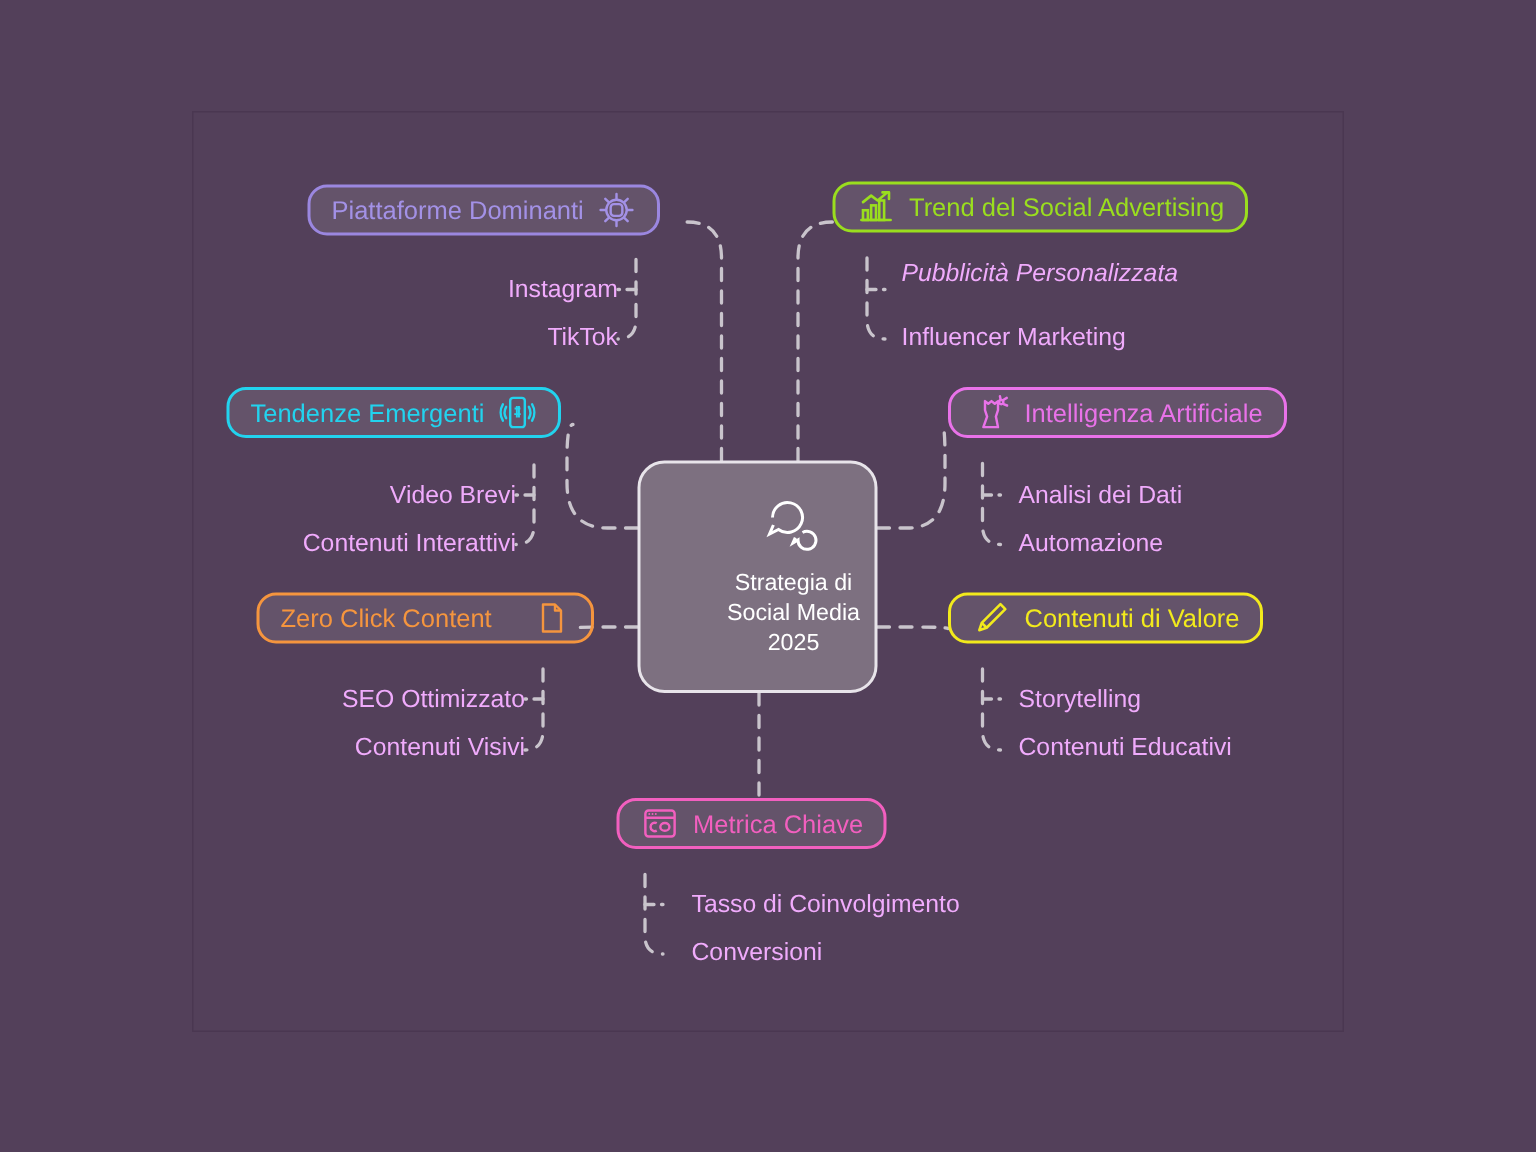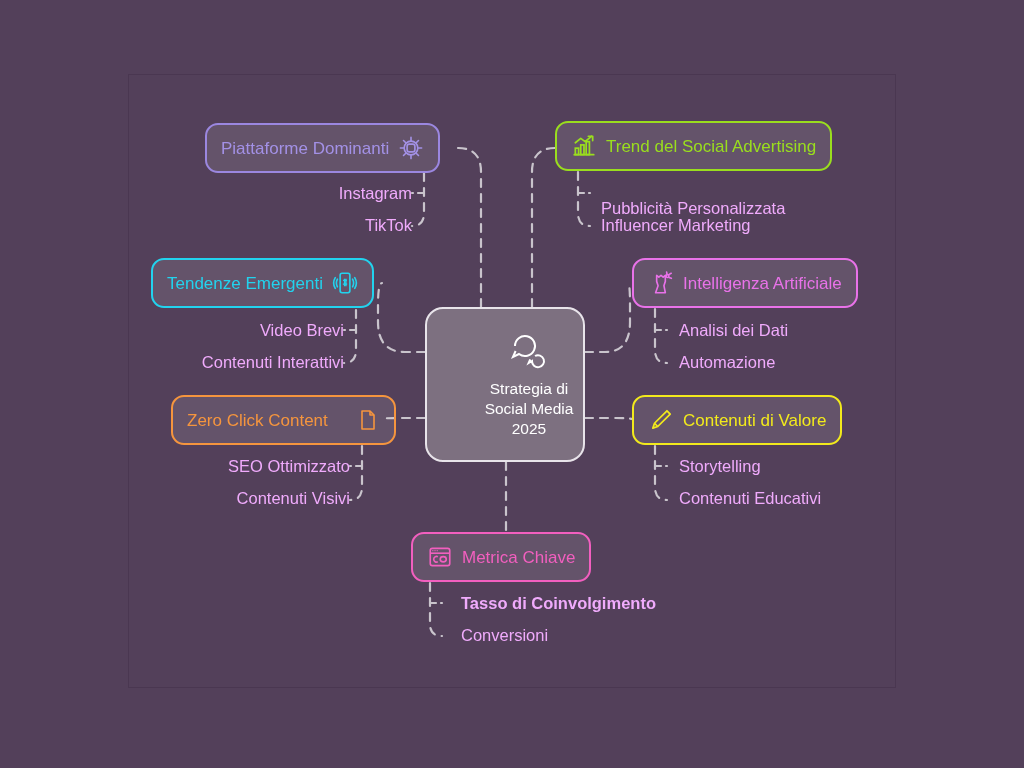--- a/index.html
+++ b/index.html
@@ -48,21 +48,21 @@
     color: #ffffff;
   }
 
   
   .node {
     position: absolute;
     display: flex;
     align-items: center;
     gap: 9px;
     padding: 0 14px;
-    height: 50px;
+    height: 34px;
     border-radius: 13px;
     border: 2px solid;
     background: rgba(255,255,255,0.10);
     white-space: nowrap;
   }
   .node .n-label { font-size: 17px; line-height: 1; }
   .node .n-icon { display: flex; align-items: center; }
 
   .n-purple { border-color: #9b87e0; color: #a391e6; }
   .n-cyan   { border-color: #22d3ee; color: #22d3ee; }
@@ -194,21 +194,21 @@
         <path d="M3 20h18" stroke-linecap="round"></path>
         <rect x="4" y="14" width="3" height="6"></rect>
         <rect x="9" y="11" width="3" height="9"></rect>
         <rect x="14" y="8" width="3" height="12"></rect>
         <path d="M4 9l5-4 4 3 6-5" stroke-linecap="round" stroke-linejoin="round"></path>
         <path d="M16 3h4v4" stroke-linecap="round" stroke-linejoin="round"></path>
       </svg>
     </span>
     <span class="n-label">Trend del Social Advertising</span>
   </div>
-  <div class="leaf right" style="left:601px; top:200px;">Pubblicità Personalizzata</div>
+  <div class="leaf right" style="left:601px; top:174px;font-style:italic;">Pubblicità Personalizzata</div>
   <div class="leaf right" style="left:601px; top:217px;">Influencer Marketing</div>
 
   <div class="node n-orchid" style="left:632px; top:258px;">
     <span class="n-icon">
       <svg width="26" height="26" viewBox="0 0 24 24" fill="none" stroke="#e972e9" stroke-width="1.5">
         <path d="M7 21h9l-1.3-6.5 1.3-4V5l-2 1.6L12 5l-2 1.6L8 5v5.5L9.3 14.5z" stroke-linejoin="round"></path>
         <circle cx="18" cy="5.6" r="1.3"></circle>
         <path d="M19.2 4.3 21.4 3M19.4 6.9l2.2.8M17.6 4l-.4-2" stroke-linecap="round"></path>
       </svg>
     </span>
@@ -236,16 +236,16 @@
         <path d="M3 8.5h18"></path>
         <circle cx="5.4" cy="6.2" r="0.6" fill="#f25fbf" stroke="none"></circle>
         <circle cx="7.4" cy="6.2" r="0.6" fill="#f25fbf" stroke="none"></circle>
         <circle cx="9.4" cy="6.2" r="0.6" fill="#f25fbf" stroke="none"></circle>
         <path d="M10 11.8a2.6 2.6 0 1 0 0 4.6"></path>
         <ellipse cx="15" cy="14.1" rx="2.8" ry="2.4"></ellipse>
       </svg>
     </span>
     <span class="n-label">Metrica Chiave</span>
   </div>
-  <div class="leaf right" style="left:461px; top:595px;font-weight:bold;">Tasso di Coinvolgimento</div>
+  <div class="leaf right" style="left:461px; top:595px;">Tasso di Coinvolgimento</div>
   <div class="leaf right" style="left:461px; top:627px;">Conversioni</div>
 
 </div>
 
 </body></html>

